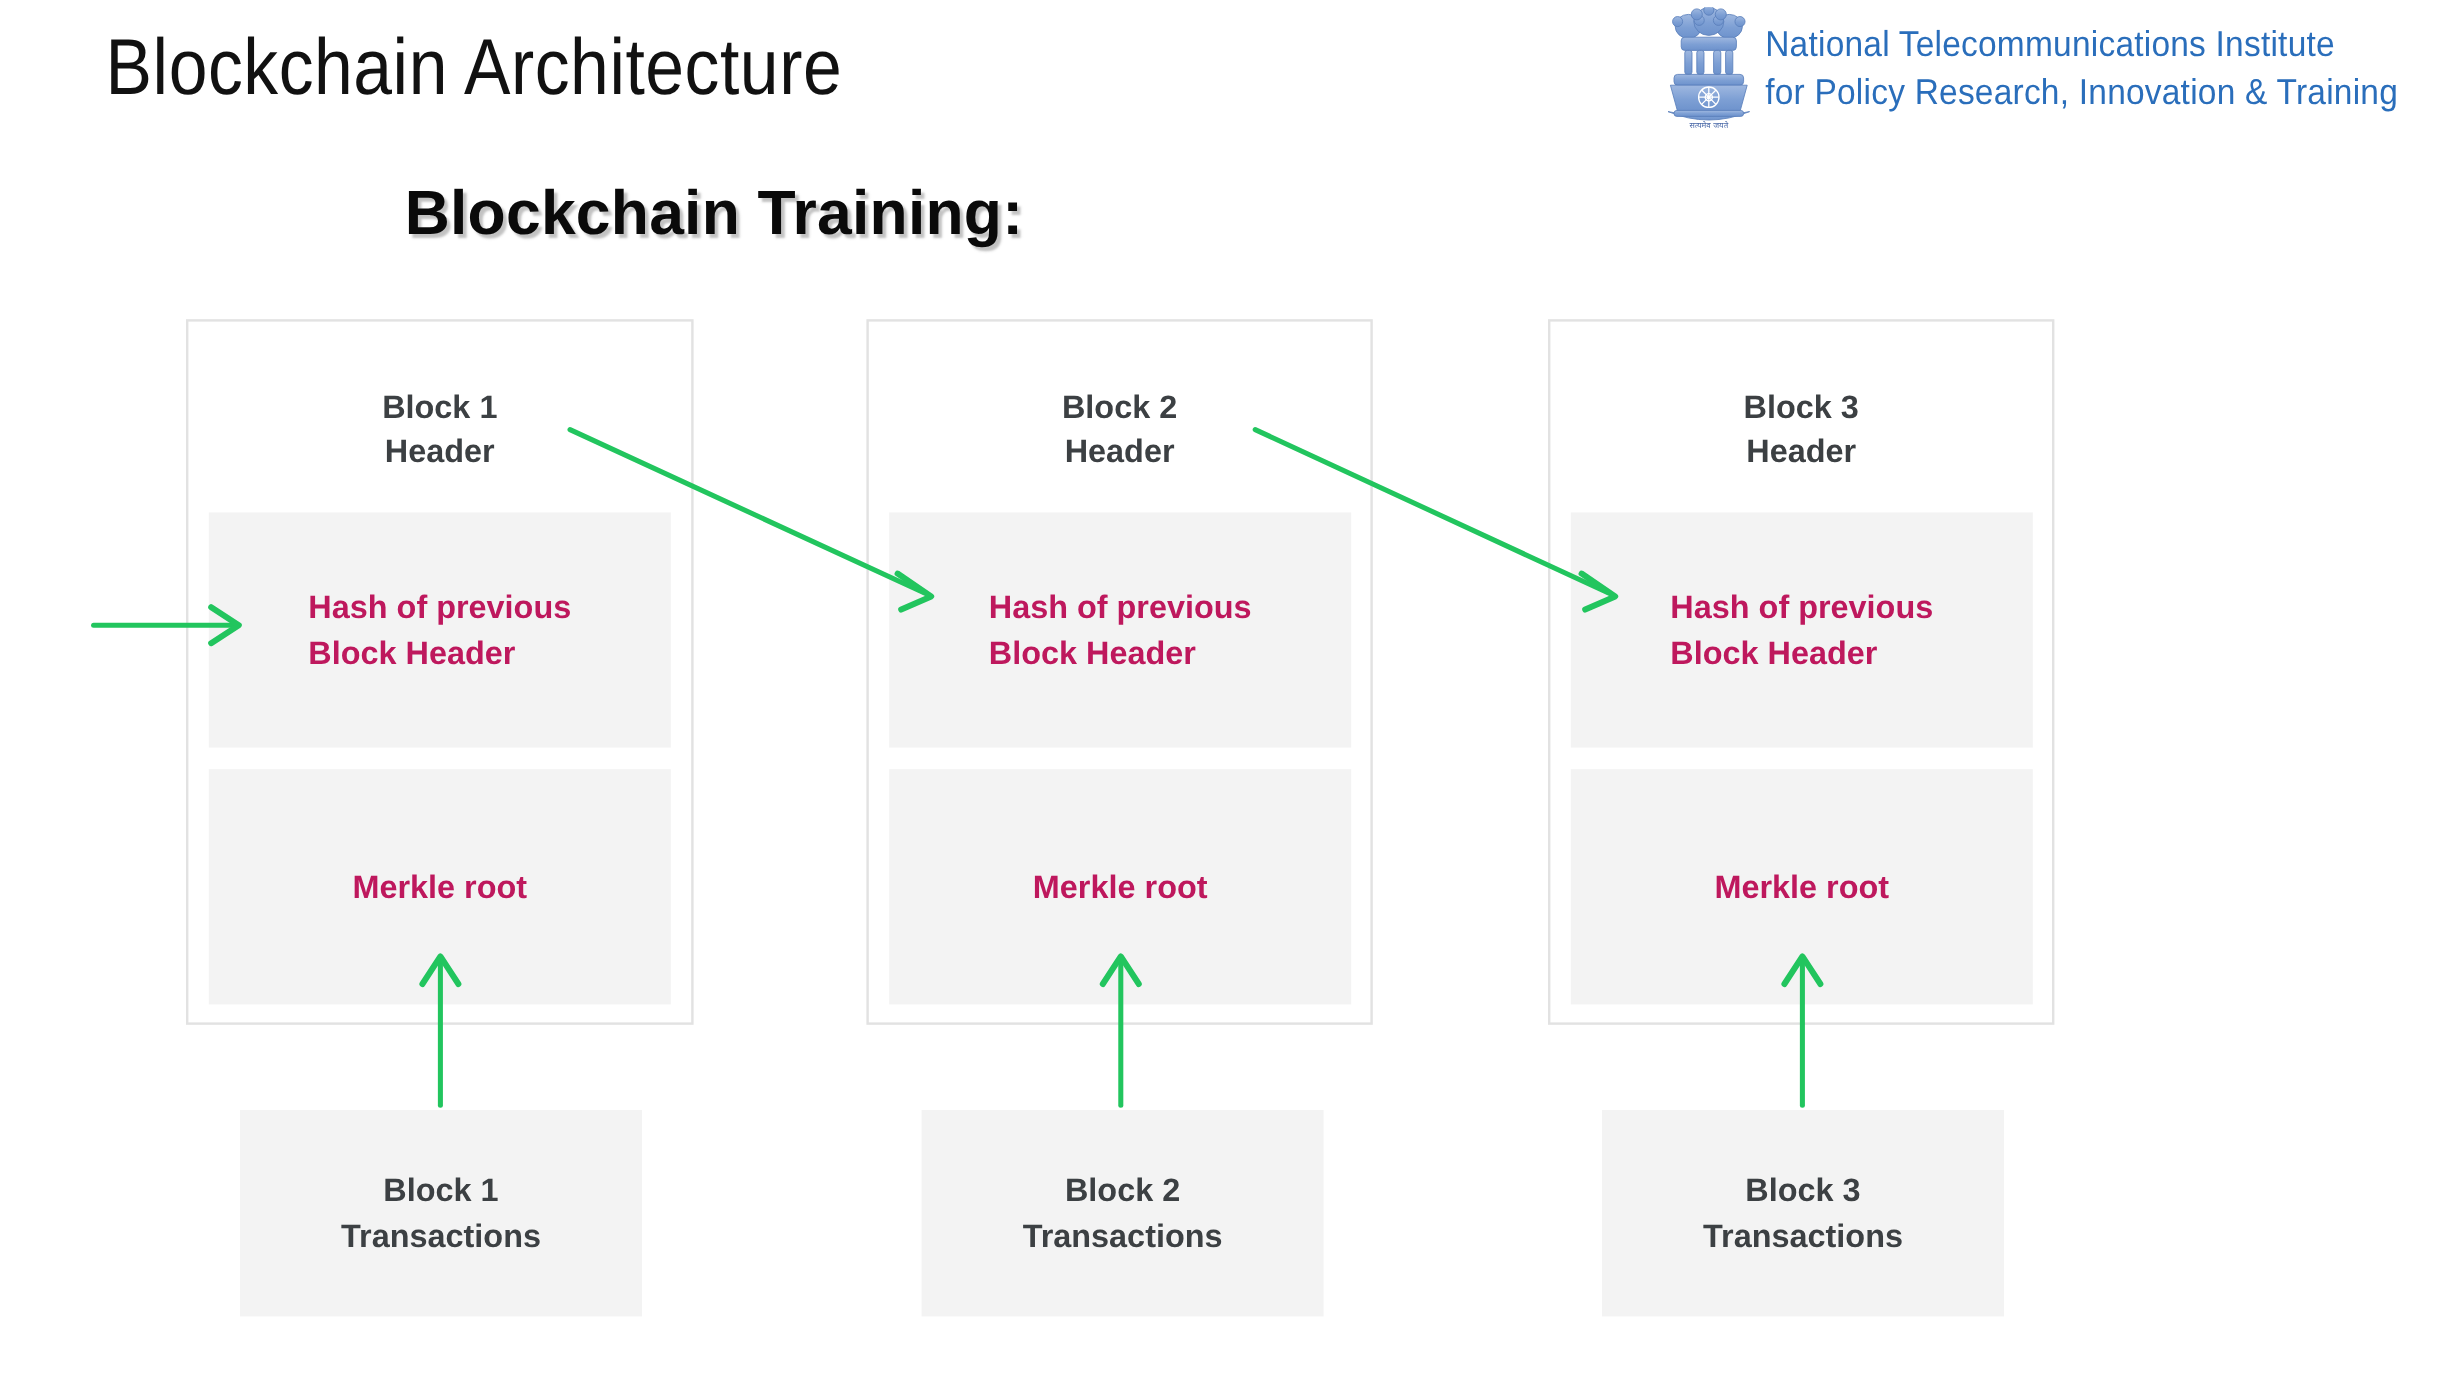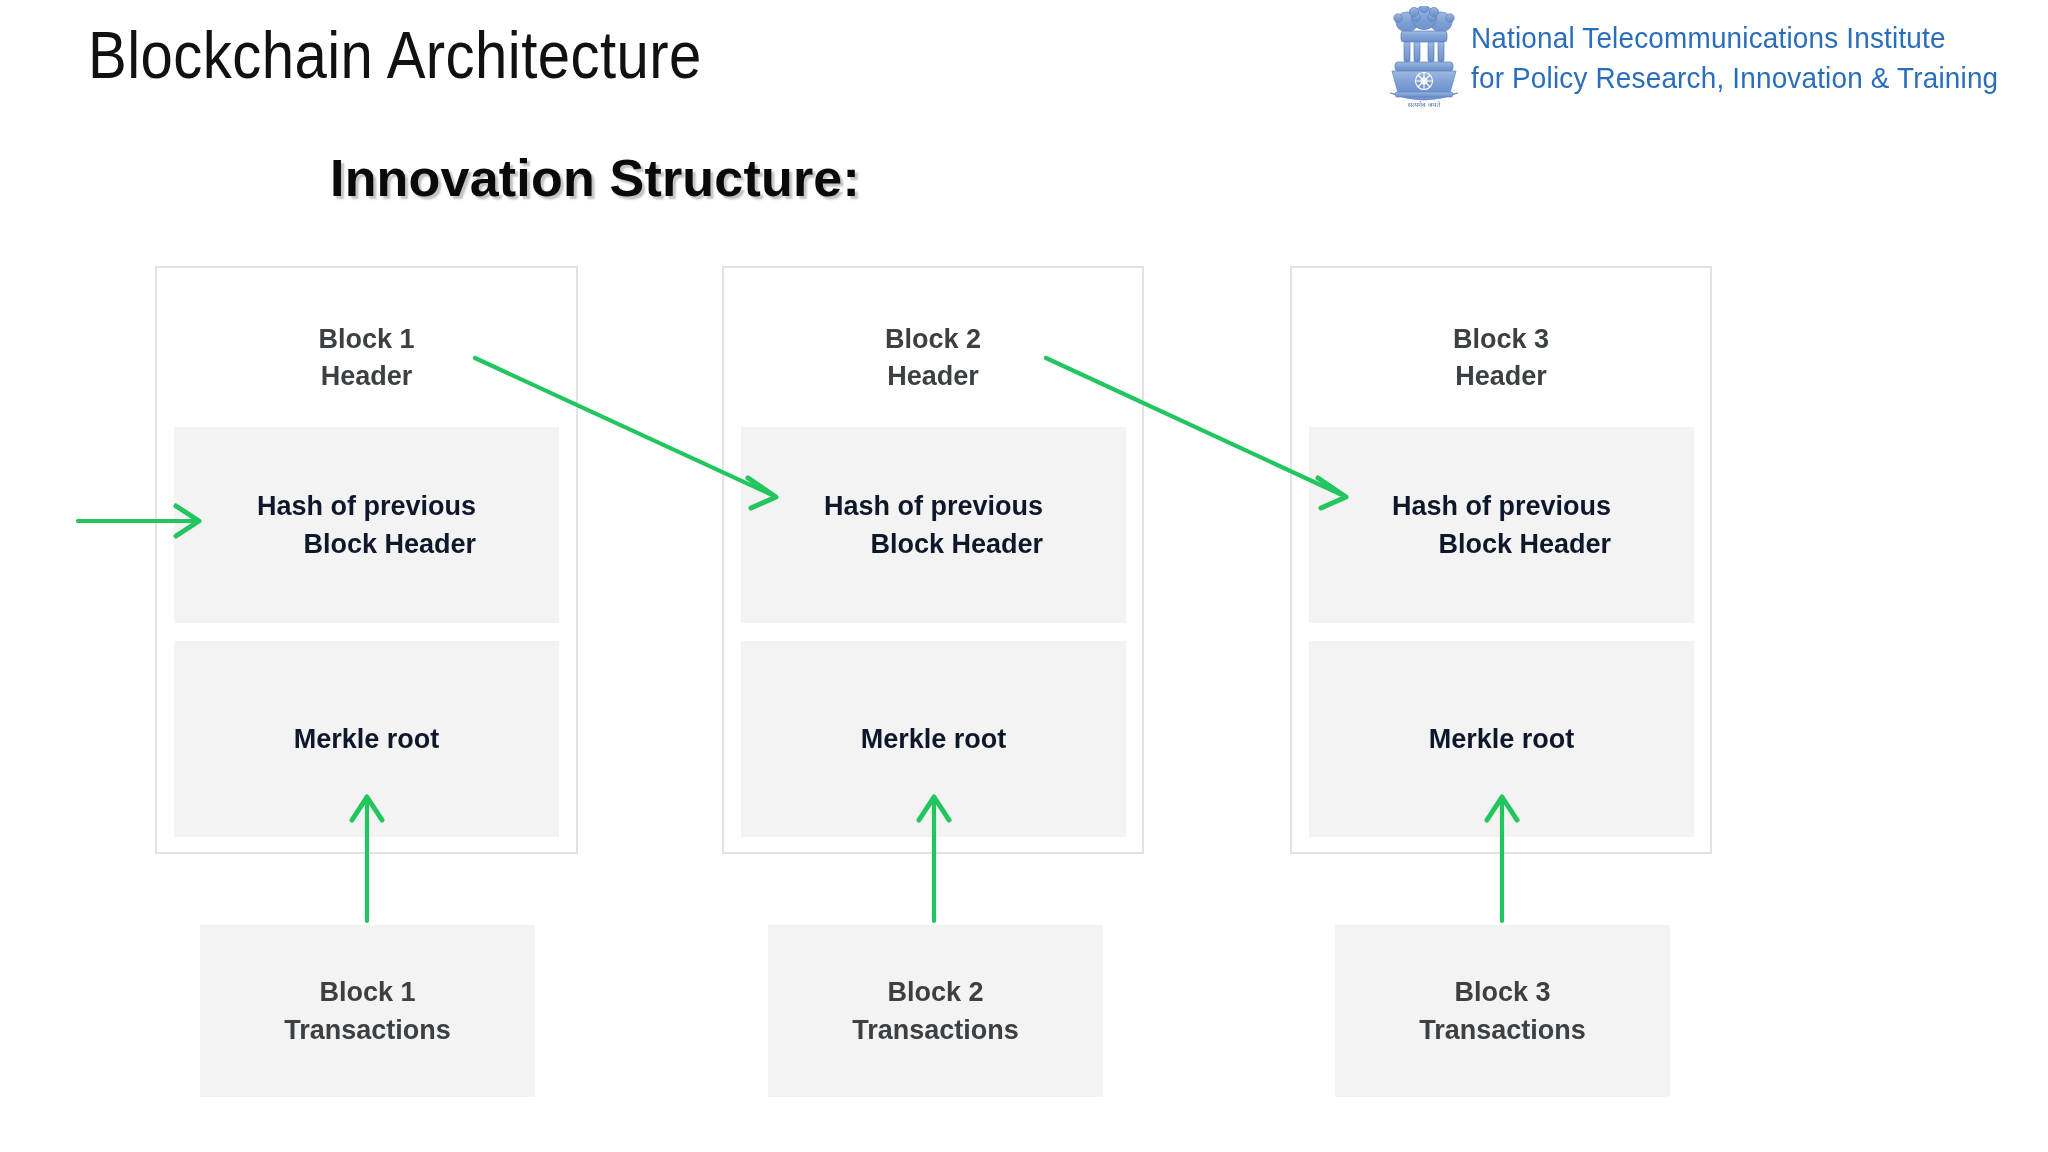--- a/index.html
+++ b/index.html
@@ -57,22 +57,22 @@
   .block-header{
     position:absolute;left:0;right:0;
     text-align:center;
     font-size:27px;font-weight:bold;color:#3c4043;
     line-height:1.36;
   }
   .panel{
     position:absolute;
     background:#f3f3f3;
     display:flex;align-items:center;justify-content:center;
-    text-align:right;
-    font-size:27px;font-weight:bold;color:#0f172a;
+    text-align:left;
+    font-size:27px;font-weight:bold;color:#be185d;
     line-height:1.42;
     box-sizing:border-box;
   }
   .tx-box{
     position:absolute;
     background:#f3f3f3;
     display:flex;align-items:center;justify-content:center;
     text-align:center;
     font-size:27px;font-weight:bold;color:#3c4043;
     line-height:1.42;
@@ -136,21 +136,21 @@
         <rect x="8" y="86" width="58" height="5" rx="2.4"></rect>
       </g>
       <text x="37" y="101" font-size="6.6" fill="#4a69a8" text-anchor="middle" font-family="'DejaVu Sans',sans-serif">सत्यमेव जयते</text>
     </svg>
     <div class="logo-text">
       <span class="l1">National Telecommunications Institute</span>
       <span class="l2">for Policy Research, Innovation &amp; Training</span>
     </div>
   </div>
 
-  <div class="subtitle">Innovation Structure:</div>
+  <div class="subtitle">Blockchain Training:</div>
 
   <div class="block" style="left:155px;top:266px;width:423px;height:588px;">
     <div class="block-header" style="top:53px;">
       <span>Block 1</span><br>
       <span>Header</span>
     </div>
     <div class="panel" style="left:17px;top:159px;width:385px;height:196px;">
       <div>
         <span>Hash of previous</span><br>
         <span>Block Header</span>

